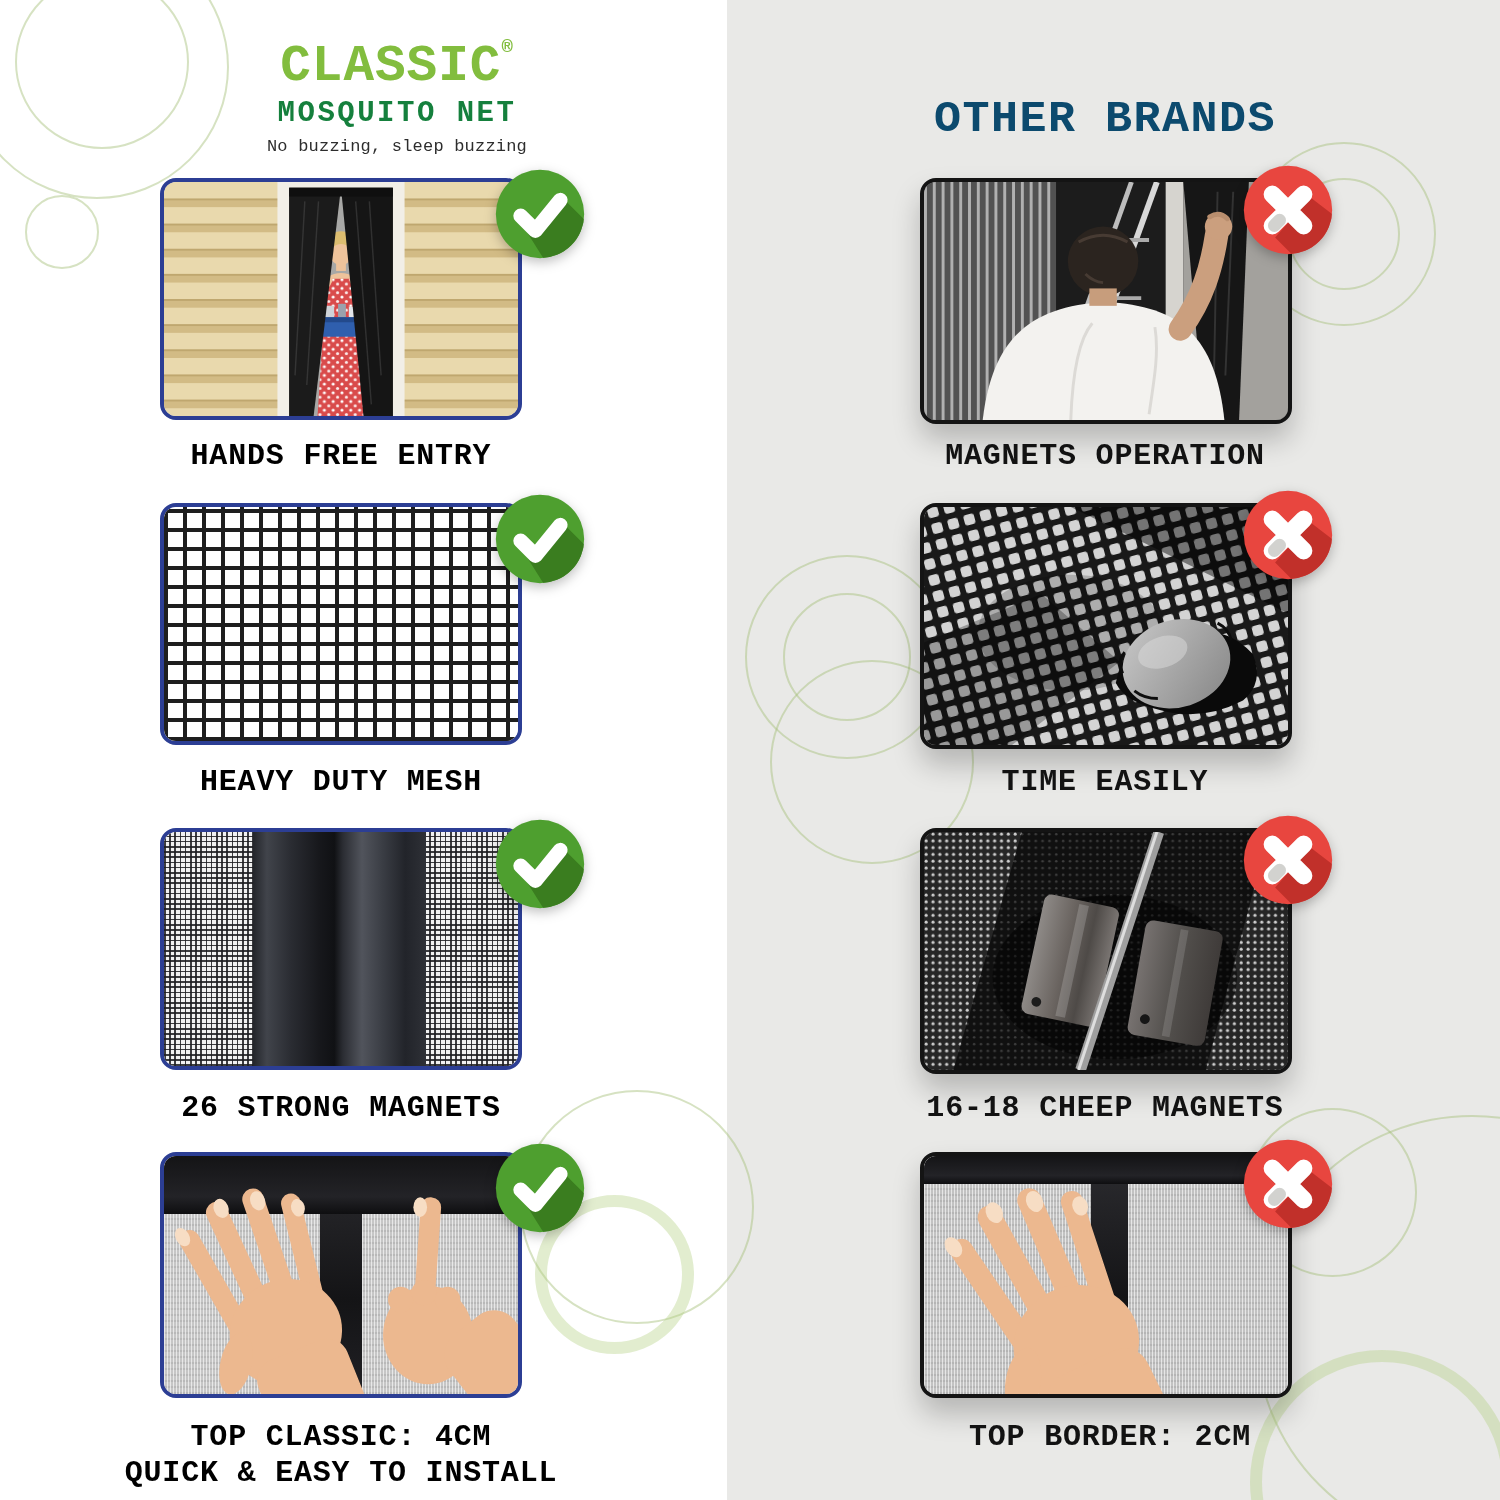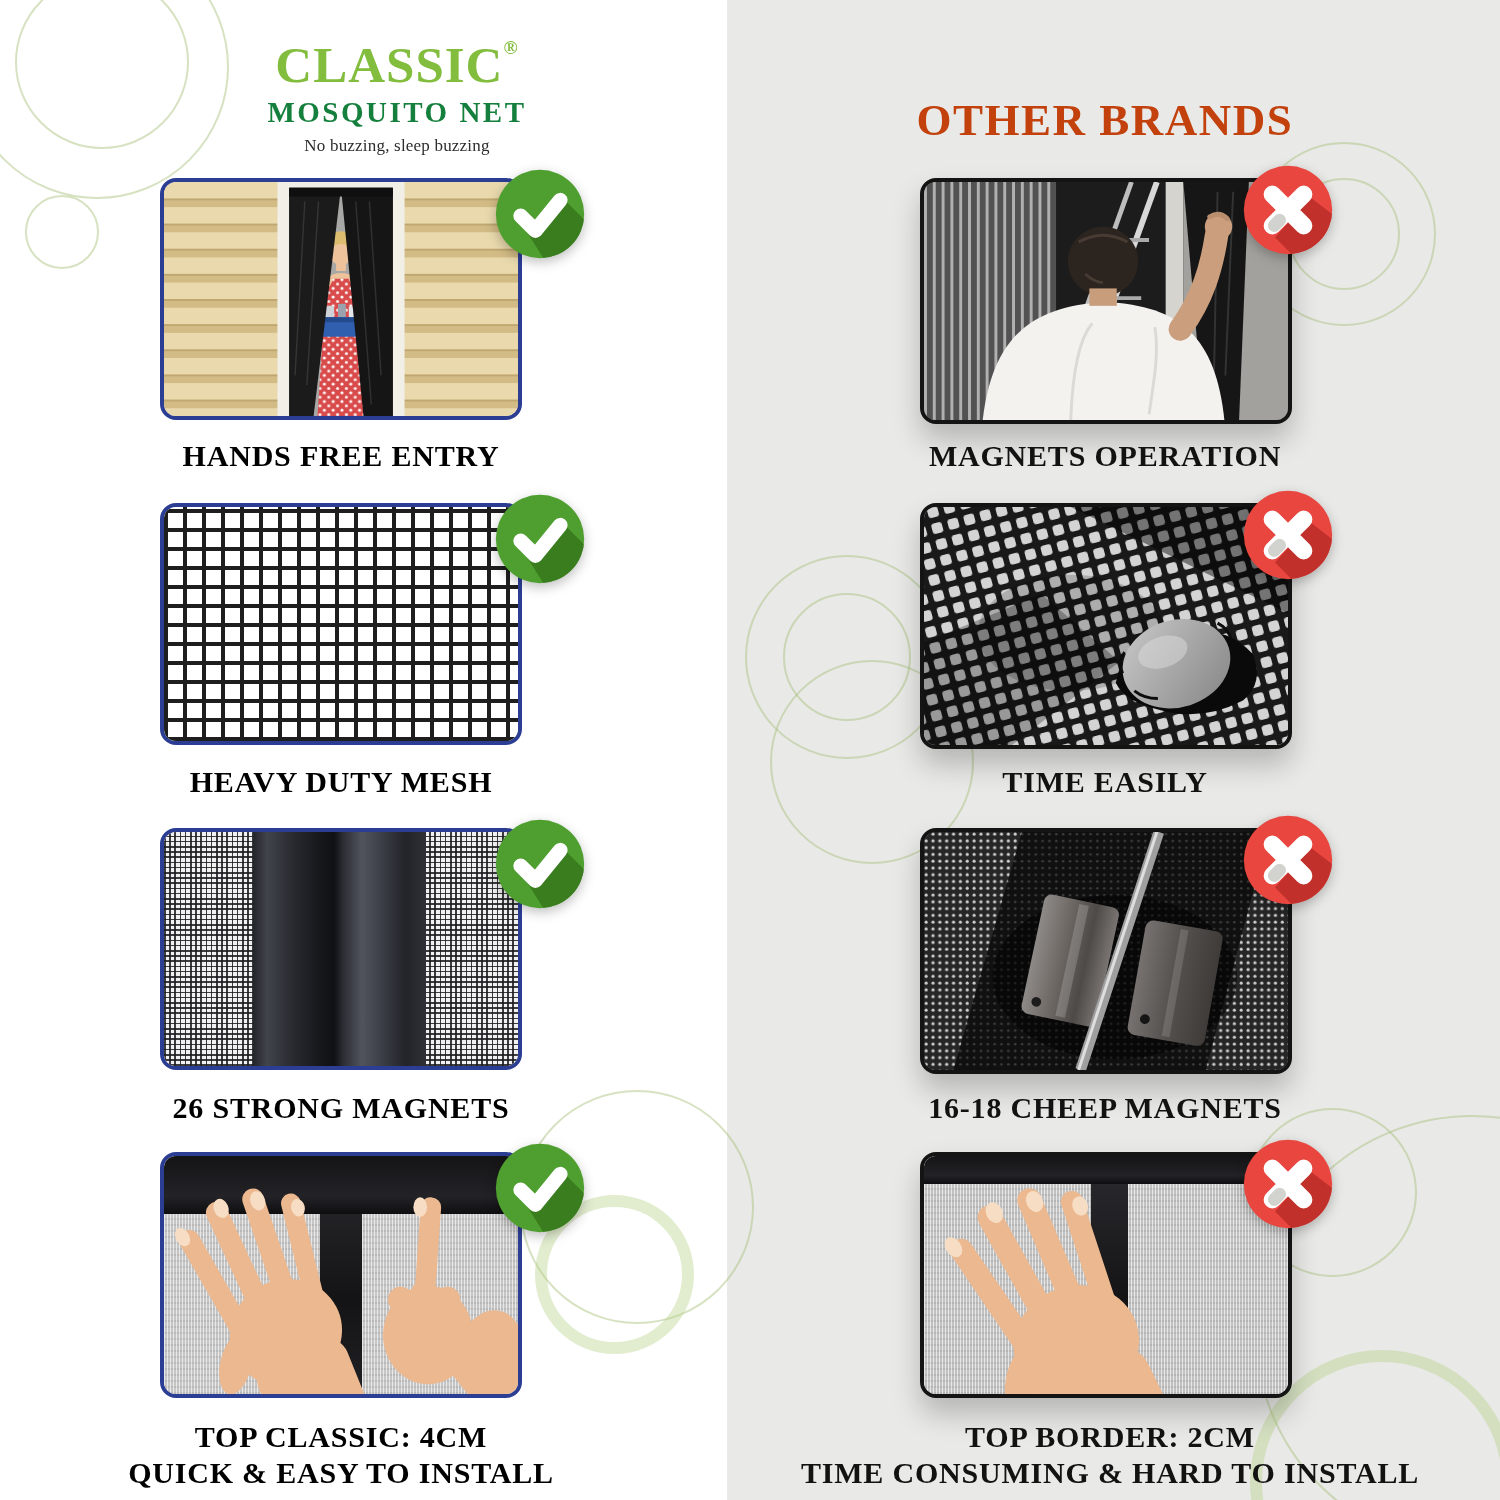--- a/index.html
+++ b/index.html
@@ -1,32 +1,32 @@
 <!DOCTYPE html>
 <html><head>
 <meta charset="utf-8">
 <style>
   html,body{margin:0;padding:0;background:#ffffff;}
   .stage{position:relative;width:1500px;height:1500px;overflow:hidden;
-         font-family:Liberation Serif, serif;background:#ffffff;}
+         font-family:Liberation Mono, monospace;background:#ffffff;}
   .panel-right{position:absolute;left:727px;top:0;width:773px;height:1500px;background:#e9e9e7;}
 
   
   .ring{position:absolute;border-radius:50%;border:2px solid rgba(164,190,120,.45);}
   .ring.thick{border-width:12px;border-color:rgba(178,208,130,.38);}
 
   
   .logo{position:absolute;left:232px;top:38px;width:330px;text-align:center;}
   .logo-name{font-size:51px;font-weight:bold;color:#82bd3e;letter-spacing:1px;line-height:1.05;}
   .logo-reg{font-size:19px;vertical-align:28px;font-weight:bold;color:#82bd3e;}
   .logo-sub{font-size:29px;font-weight:bold;color:#15803d;letter-spacing:2.5px;margin-top:3px;}
   .logo-tag{font-size:17px;color:#2d2d2d;margin-top:7px;letter-spacing:.2px;}
 
   .heading{position:absolute;left:860px;top:94px;width:490px;text-align:center;
-           font-size:45px;font-weight:bold;letter-spacing:1.5px;color:#c2410c;}
+           font-size:45px;font-weight:bold;letter-spacing:1.5px;color:#0c4a6e;}
 
   .card{position:absolute;}
   .photo{position:absolute;inset:0;border-radius:16px;overflow:hidden;border:4px solid #2c3e94;background:#ddd;}
   .photo.pb-black{border-color:#141414;box-shadow:0 16px 28px rgba(0,0,0,.22);}
   .photo svg{position:absolute;inset:0;width:100%;height:100%;display:block;}
 
   .badge{position:absolute;width:92px;height:92px;top:-10px;}
   .badge.b-left{right:-64px;}
   .badge.b-right{right:-42px;top:-14px;}
   .badge svg{width:100%;height:100%;display:block;filter:drop-shadow(0 4px 6px rgba(0,0,0,.25));}
@@ -432,16 +432,15 @@
         <g clip-path="url(#cx4)">
             <path d="M32,46 L50,64 L36,80 L98,142 L142,88 L66,30 Z" fill="#c1302a"></path>
           </g>
         <path d="M33,33 L67,67 M67,33 L33,67" stroke="#ffffff" stroke-width="19" stroke-linecap="round"></path>
         <rect x="-11" y="-7" width="22" height="14" rx="7" transform="translate(38,64) rotate(-45)" fill="#d2d2cf"></rect>
       </svg>
     </div>
   </div>
   <div class="caption dark" style="left:790px;top:1419px;width:640px;">
     <div>TOP BORDER: 2CM</div>
-    <div>TIME CONSUMING &amp; HARD TO INSTALL</div>
   </div>
 
 </div>
 
 </body></html>

